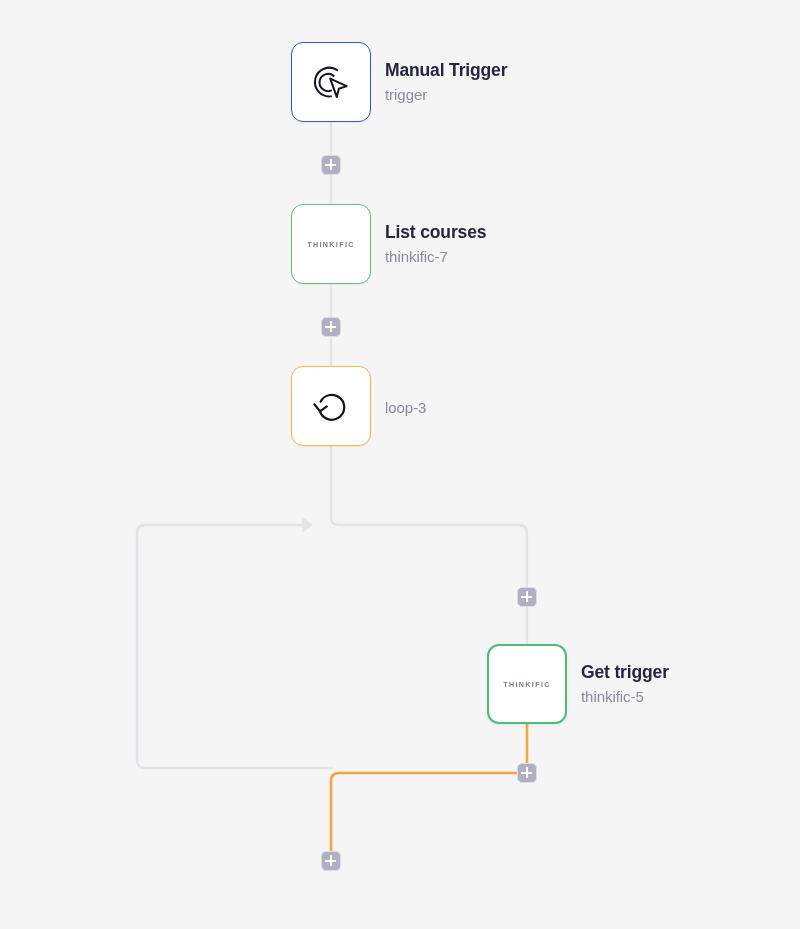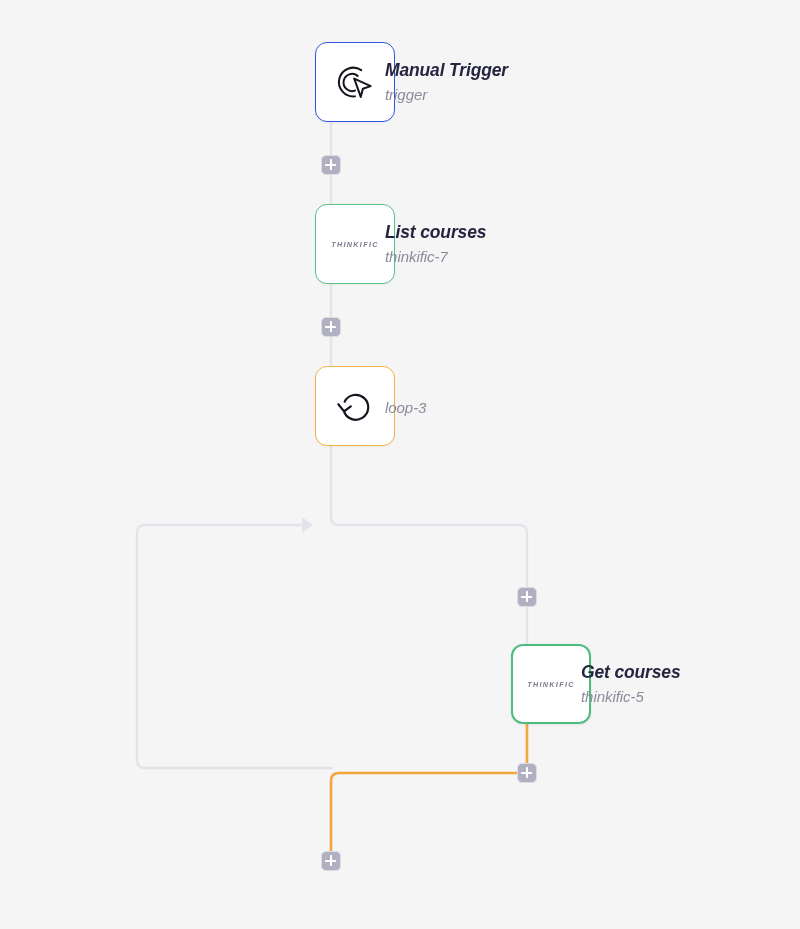--- a/index.html
+++ b/index.html
@@ -10,41 +10,39 @@
   body {
     font-family: "Liberation Sans", sans-serif;
     -webkit-font-smoothing: antialiased;
   }
   #canvas {
     position: relative;
     width: 716px;
     height: 929px;
     background: #f5f5f5;
     overflow: hidden;
-    font-style: italic;
   }
   #edges {
     position: absolute;
     left: 0;
     top: 0;
     width: 800px;
     height: 929px;
     pointer-events: none;
   }
 
   
   .node {
     position: absolute;
     box-sizing: border-box;
     background: #ffffff;
     border-radius: 12px;
     display: flex;
     align-items: center;
     justify-content: center;
-    margin-left: 24px;
   }
   .node-box-trigger {
     border: 1.6px solid #2b58e0;
     box-shadow: 0 1px 2px rgba(30,30,60,0.05);
   }
   .node-box-app {
     border: 1.5px solid #56c285;
     box-shadow: 0 1px 2px rgba(30,30,60,0.05);
   }
   .node-box-app-selected {
@@ -187,21 +185,21 @@
   <div class="node-label" style="left:385px; top:376px; height:60px;">
     <div class="node-sub">loop-3</div>
   </div>
 
   <div class="plus-btn" style="left:517px; top:587px;"></div>
 
   <div class="node node-box-app-selected" style="left:487px; top:644px; width:80px; height:80px;">
     <div class="brandmark">THINKIFIC</div>
   </div>
   <div class="node-label" style="left:581px; top:654px; height:60px;">
-    <div class="node-title">Get courses</div>
+    <div class="node-title">Get trigger</div>
     <div class="node-sub">thinkific-5</div>
   </div>
 
   <div class="plus-btn" style="left:517px; top:763px;"></div>
 
   <div class="plus-btn" style="left:321px; top:851px;"></div>
 
 </div>
 
 </body></html>

